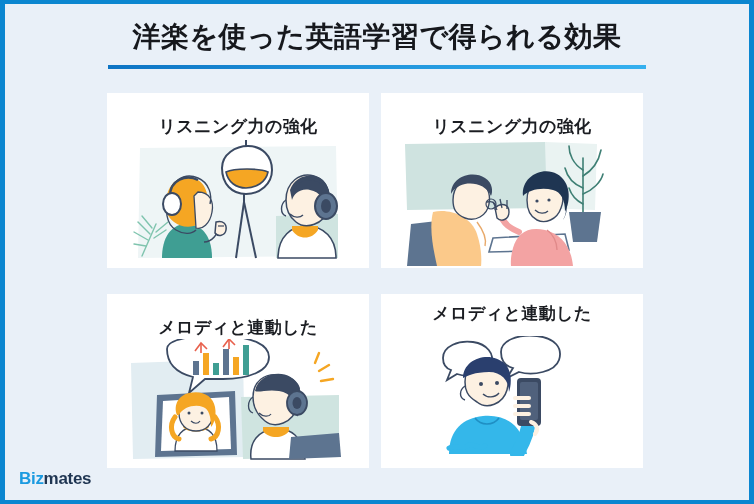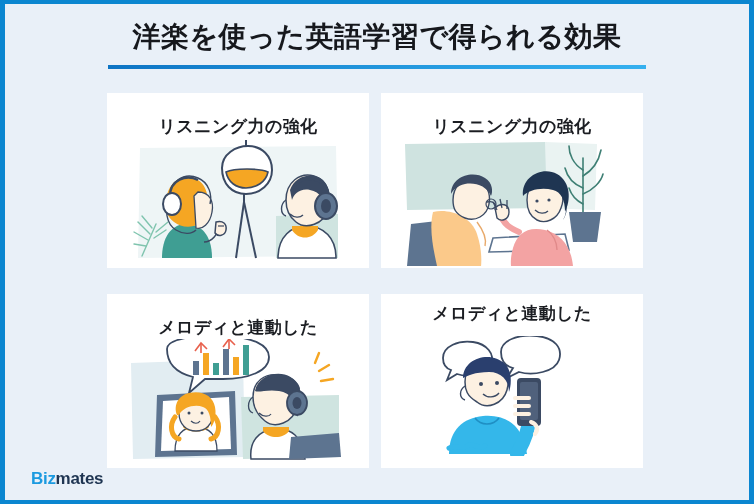--- a/index.html
+++ b/index.html
@@ -86,21 +86,21 @@
     flex: 1;
     display: flex;
     align-items: center;
     justify-content: center;
   }
   .art svg { display: block; }
 
   
   .footer {
     position: absolute;
-    left: 12px;
+    left: 0;
     right: 0;
     bottom: 0;
     height: 40px;
   }
   .logo {
     position: absolute;
     left: 14px;
     bottom: 11px;
     font-size: 17px;
     font-weight: 700;

